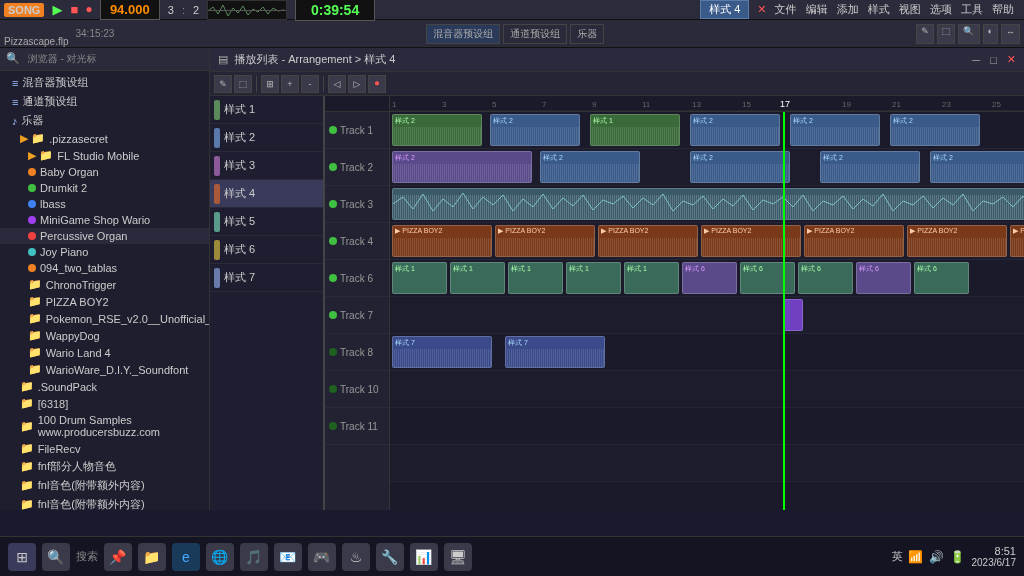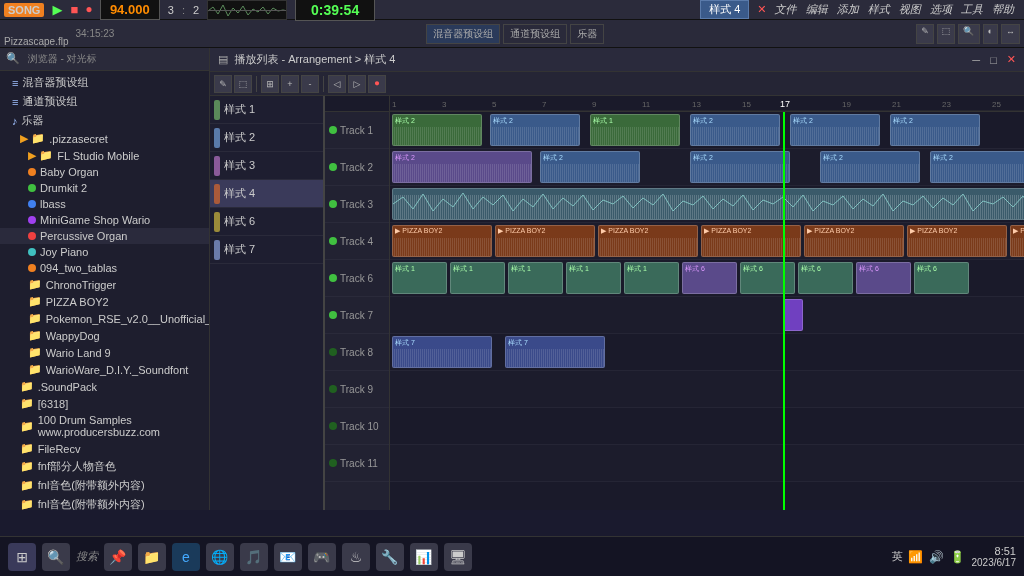--- a/index.html
+++ b/index.html
@@ -335,21 +335,21 @@
   <span style="color:#ccc;font-size:11px;">2</span>
   <div id="waveform-mini">
     <svg width="80" height="20" viewBox="0 0 80 20">
       <polyline points="0,10 5,6 10,13 15,4 20,15 25,7 30,12 35,5 40,14 45,8 50,11 55,6 60,13 65,7 70,10 75,9 80,10" fill="none" stroke="#5a8a5a" stroke-width="1"></polyline>
     </svg>
   </div>
   <div id="time-display">0:39:54</div>
   <span style="flex:1"></span>
   <span style="background:#3a5a8a;color:#fff;padding:1px 8px;border:1px solid #5a7aaa;">样式 4</span>
   <span style="color:#f55;">✕</span>
-  <span style="color:#888;font-style:italic;">
+  <span style="color:#888;">
     <span style="margin-right:6px;cursor:pointer;">文件</span>
     <span style="margin-right:6px;cursor:pointer;">编辑</span>
     <span style="margin-right:6px;cursor:pointer;">添加</span>
     <span style="margin-right:6px;cursor:pointer;">样式</span>
     <span style="margin-right:6px;cursor:pointer;">视图</span>
     <span style="margin-right:6px;cursor:pointer;">选项</span>
     <span style="margin-right:6px;cursor:pointer;">工具</span>
     <span style="margin-right:6px;cursor:pointer;">帮助</span>
   </span>
 </div>
@@ -438,21 +438,21 @@
       <div class="sidebar-item indent2">
         <span style="color:#f0a020;">📁</span>
         <span>Pokemon_RSE_v2.0__Unofficial_Update_</span>
       </div>
       <div class="sidebar-item indent2">
         <span style="color:#f0a020;">📁</span>
         <span>WappyDog</span>
       </div>
       <div class="sidebar-item indent2">
         <span style="color:#f0a020;">📁</span>
-        <span>Wario Land 9</span>
+        <span>Wario Land 4</span>
       </div>
       <div class="sidebar-item indent2">
         <span style="color:#f0a020;">📁</span>
         <span>WarioWare_D.I.Y._Soundfont</span>
       </div>
 
       <div class="sidebar-item indent1">
         <span style="color:#f0a020;">📁</span>
         <span>.SoundPack</span>
       </div>
@@ -521,20 +521,24 @@
         </div>
         <div class="pattern-item">
           <div class="pattern-color" style="background:#8a5a9a;"></div>
           <span>样式 3</span>
         </div>
         <div class="pattern-item active">
           <div class="pattern-color" style="background:#aa5a3a;"></div>
           <span>样式 4</span>
         </div>
         <div class="pattern-item">
+          <div class="pattern-color" style="background:#5a9a8a;"></div>
+          <span>样式 5</span>
+        </div>
+        <div class="pattern-item">
           <div class="pattern-color" style="background:#9a8a3a;"></div>
           <span>样式 6</span>
         </div>
         <div class="pattern-item">
           <div class="pattern-color" style="background:#6a7aaa;"></div>
           <span>样式 7</span>
         </div>
       </div>
 
       <div id="track-headers">
@@ -559,24 +563,20 @@
           <div class="track-header-led"></div>
           <span>Track 6</span>
         </div>
         <div class="track-header">
           <div class="track-header-led"></div>
           <span>Track 7</span>
         </div>
         <div class="track-header">
           <div class="track-header-led dim"></div>
           <span>Track 8</span>
-        </div>
-        <div class="track-header">
-          <div class="track-header-led dim"></div>
-          <span>Track 9</span>
         </div>
         <div class="track-header">
           <div class="track-header-led dim"></div>
           <span>Track 10</span>
         </div>
         <div class="track-header">
           <div class="track-header-led dim"></div>
           <span>Track 11</span>
         </div>
 
@@ -762,21 +762,21 @@
       </div>
     </div>
   </div>
 </div>
 
 <div id="taskbar">
   <div class="taskbar-icon" style="background:#3a3a5a;">⊞</div>
   <div class="taskbar-icon">
     <span>🔍</span>
   </div>
-  <span style="font-size:11px;color:#888;cursor:pointer;font-style:italic;">搜索</span>
+  <span style="font-size:11px;color:#888;cursor:pointer;">搜索</span>
   <div class="taskbar-icon">📌</div>
   <div class="taskbar-icon">📁</div>
   <div class="taskbar-icon" style="background:#1a3a5a;color:#4af;">e</div>
   <div class="taskbar-icon">🌐</div>
   <div class="taskbar-icon">🎵</div>
   <div class="taskbar-icon">📧</div>
   <div class="taskbar-icon">🎮</div>
   <div class="taskbar-icon">♨</div>
   <div class="taskbar-icon">🔧</div>
   <div class="taskbar-icon">📊</div>

